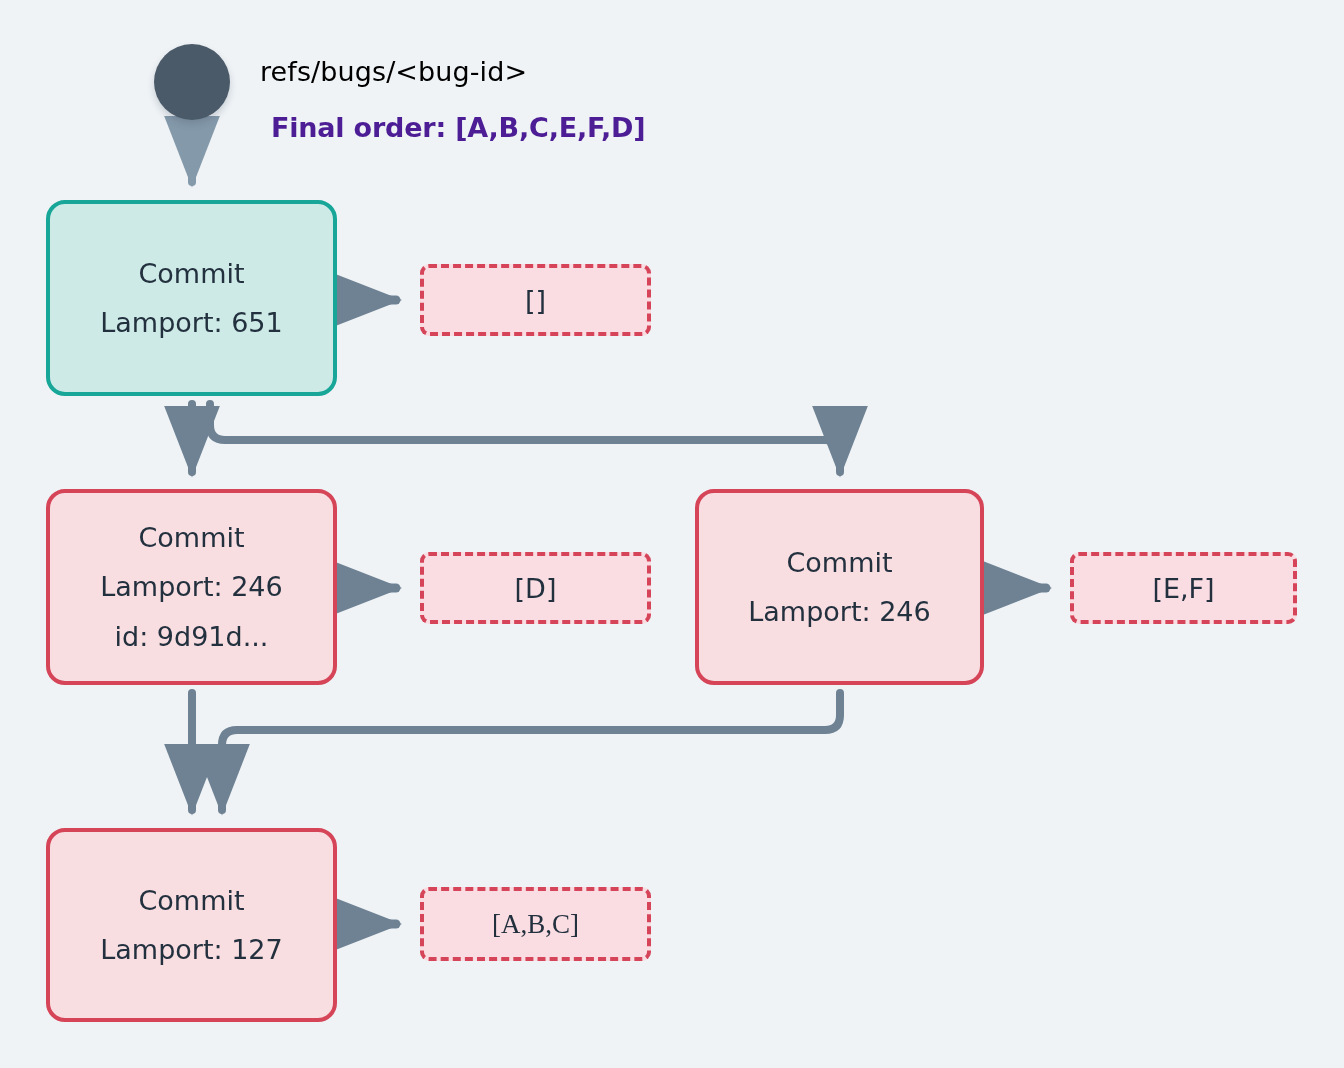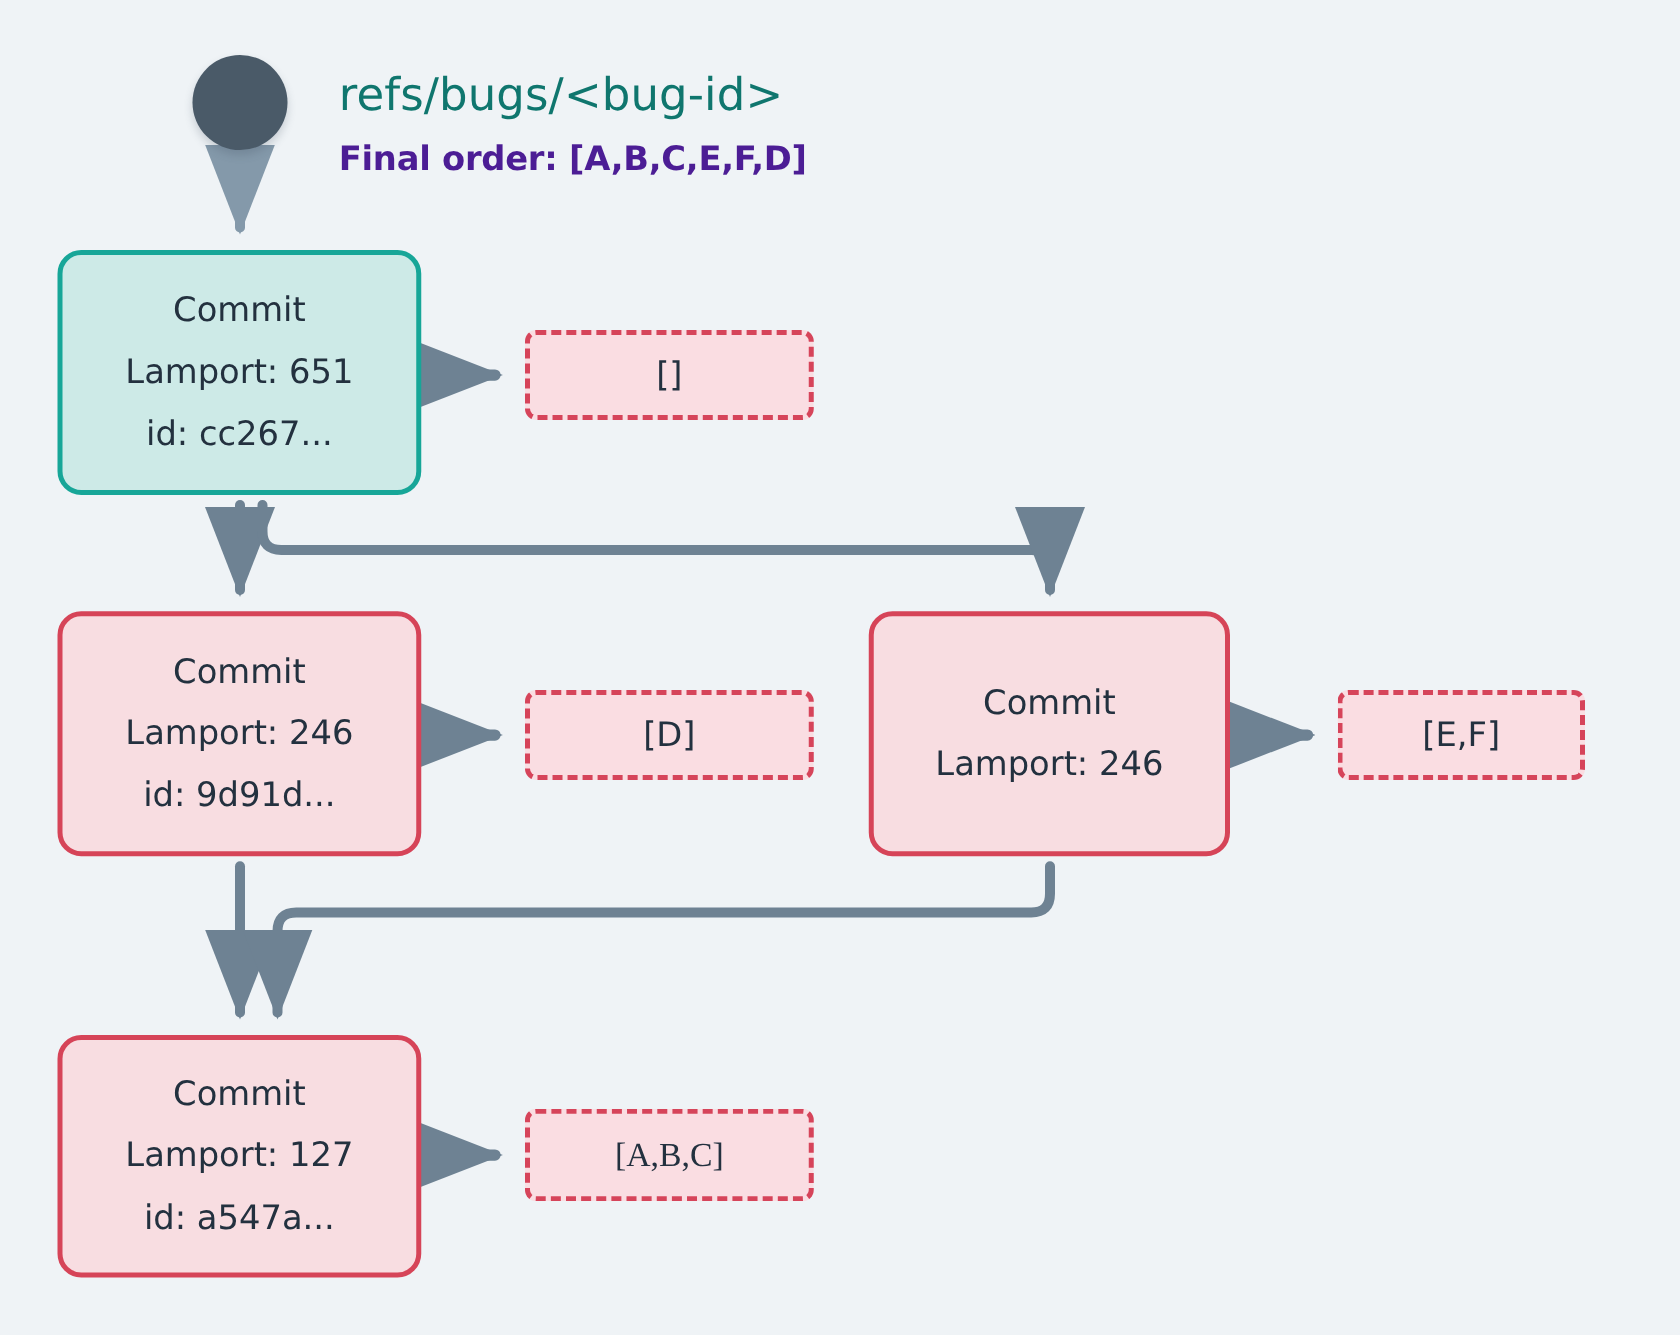--- a/index.html
+++ b/index.html
@@ -35,24 +35,24 @@
     width: 76px;
     height: 76px;
     border-radius: 50%;
     background: #4a5a68;
     box-shadow: 0 4px 7px rgba(60,75,90,0.22);
   }
 
   
   .ref-label {
     position: absolute;
-    left: 271px;
+    left: 260px;
     top: 56px;
-    font-size: 36px;
-    color: #0f766e;
+    font-size: 27px;
+    color: #000000;
     letter-spacing: 0.1px;
     white-space: nowrap;
   }
   .final-order {
     position: absolute;
     left: 271px;
     top: 112px;
     font-size: 27px;
     font-weight: bold;
     color: #4c1d95;
@@ -102,21 +102,21 @@
   }
 
   
   #commit-864 { left: 46px;  top: 200px; width: 291px; height: 196px; }
   #ops-864    { left: 420px; top: 264px; width: 231px;  height: 72px; }
 
   #commit-246a { left: 46px;  top: 489px; width: 291px; height: 196px; }
   #ops-246a    { left: 420px; top: 552px; width: 231px;  height: 72px; }
 
   #commit-246b { left: 695px; top: 489px; width: 289px; height: 196px; }
-  #ops-246b    { left: 1070px; top: 552px; width: 198px; height: 72px; }
+  #ops-246b    { left: 1070px; top: 552px; width: 227px; height: 72px; }
 
   #commit-127 { left: 46px;  top: 828px; width: 291px; height: 194px; }
   #ops-127    { left: 420px; top: 887px; width: 231px;  height: 74px; font-family: Liberation Serif, serif; }
 </style>
 </head>
 <body>
 
 <div id="stage">
 
   <svg id="edges" viewBox="0 0 1344 1068" width="1344" height="1068">
@@ -164,37 +164,35 @@
   </svg>
 
   <div class="root-circle"></div>
 
   <div class="ref-label">refs/bugs/&lt;bug-id&gt;</div>
   <div class="final-order">Final order: [A,B,C,E,F,D]</div>
 
   <div class="commit green" id="commit-864">
     <div class="line">Commit</div>
     <div class="line">Lamport: 651</div>
-    <div class="line">id: cc267...</div>
   </div>
   <div class="ops" id="ops-864">[]</div>
 
   <div class="commit red" id="commit-246a">
     <div class="line">Commit</div>
     <div class="line">Lamport: 246</div>
     <div class="line">id: 9d91d...</div>
   </div>
   <div class="ops" id="ops-246a">[D]</div>
 
   <div class="commit red" id="commit-246b">
     <div class="line">Commit</div>
     <div class="line">Lamport: 246</div>
   </div>
   <div class="ops" id="ops-246b">[E,F]</div>
 
   <div class="commit red" id="commit-127">
     <div class="line">Commit</div>
     <div class="line">Lamport: 127</div>
-    <div class="line">id: a547a...</div>
   </div>
   <div class="ops" id="ops-127">[A,B,C]</div>
 
 </div>
 
 </body></html>

